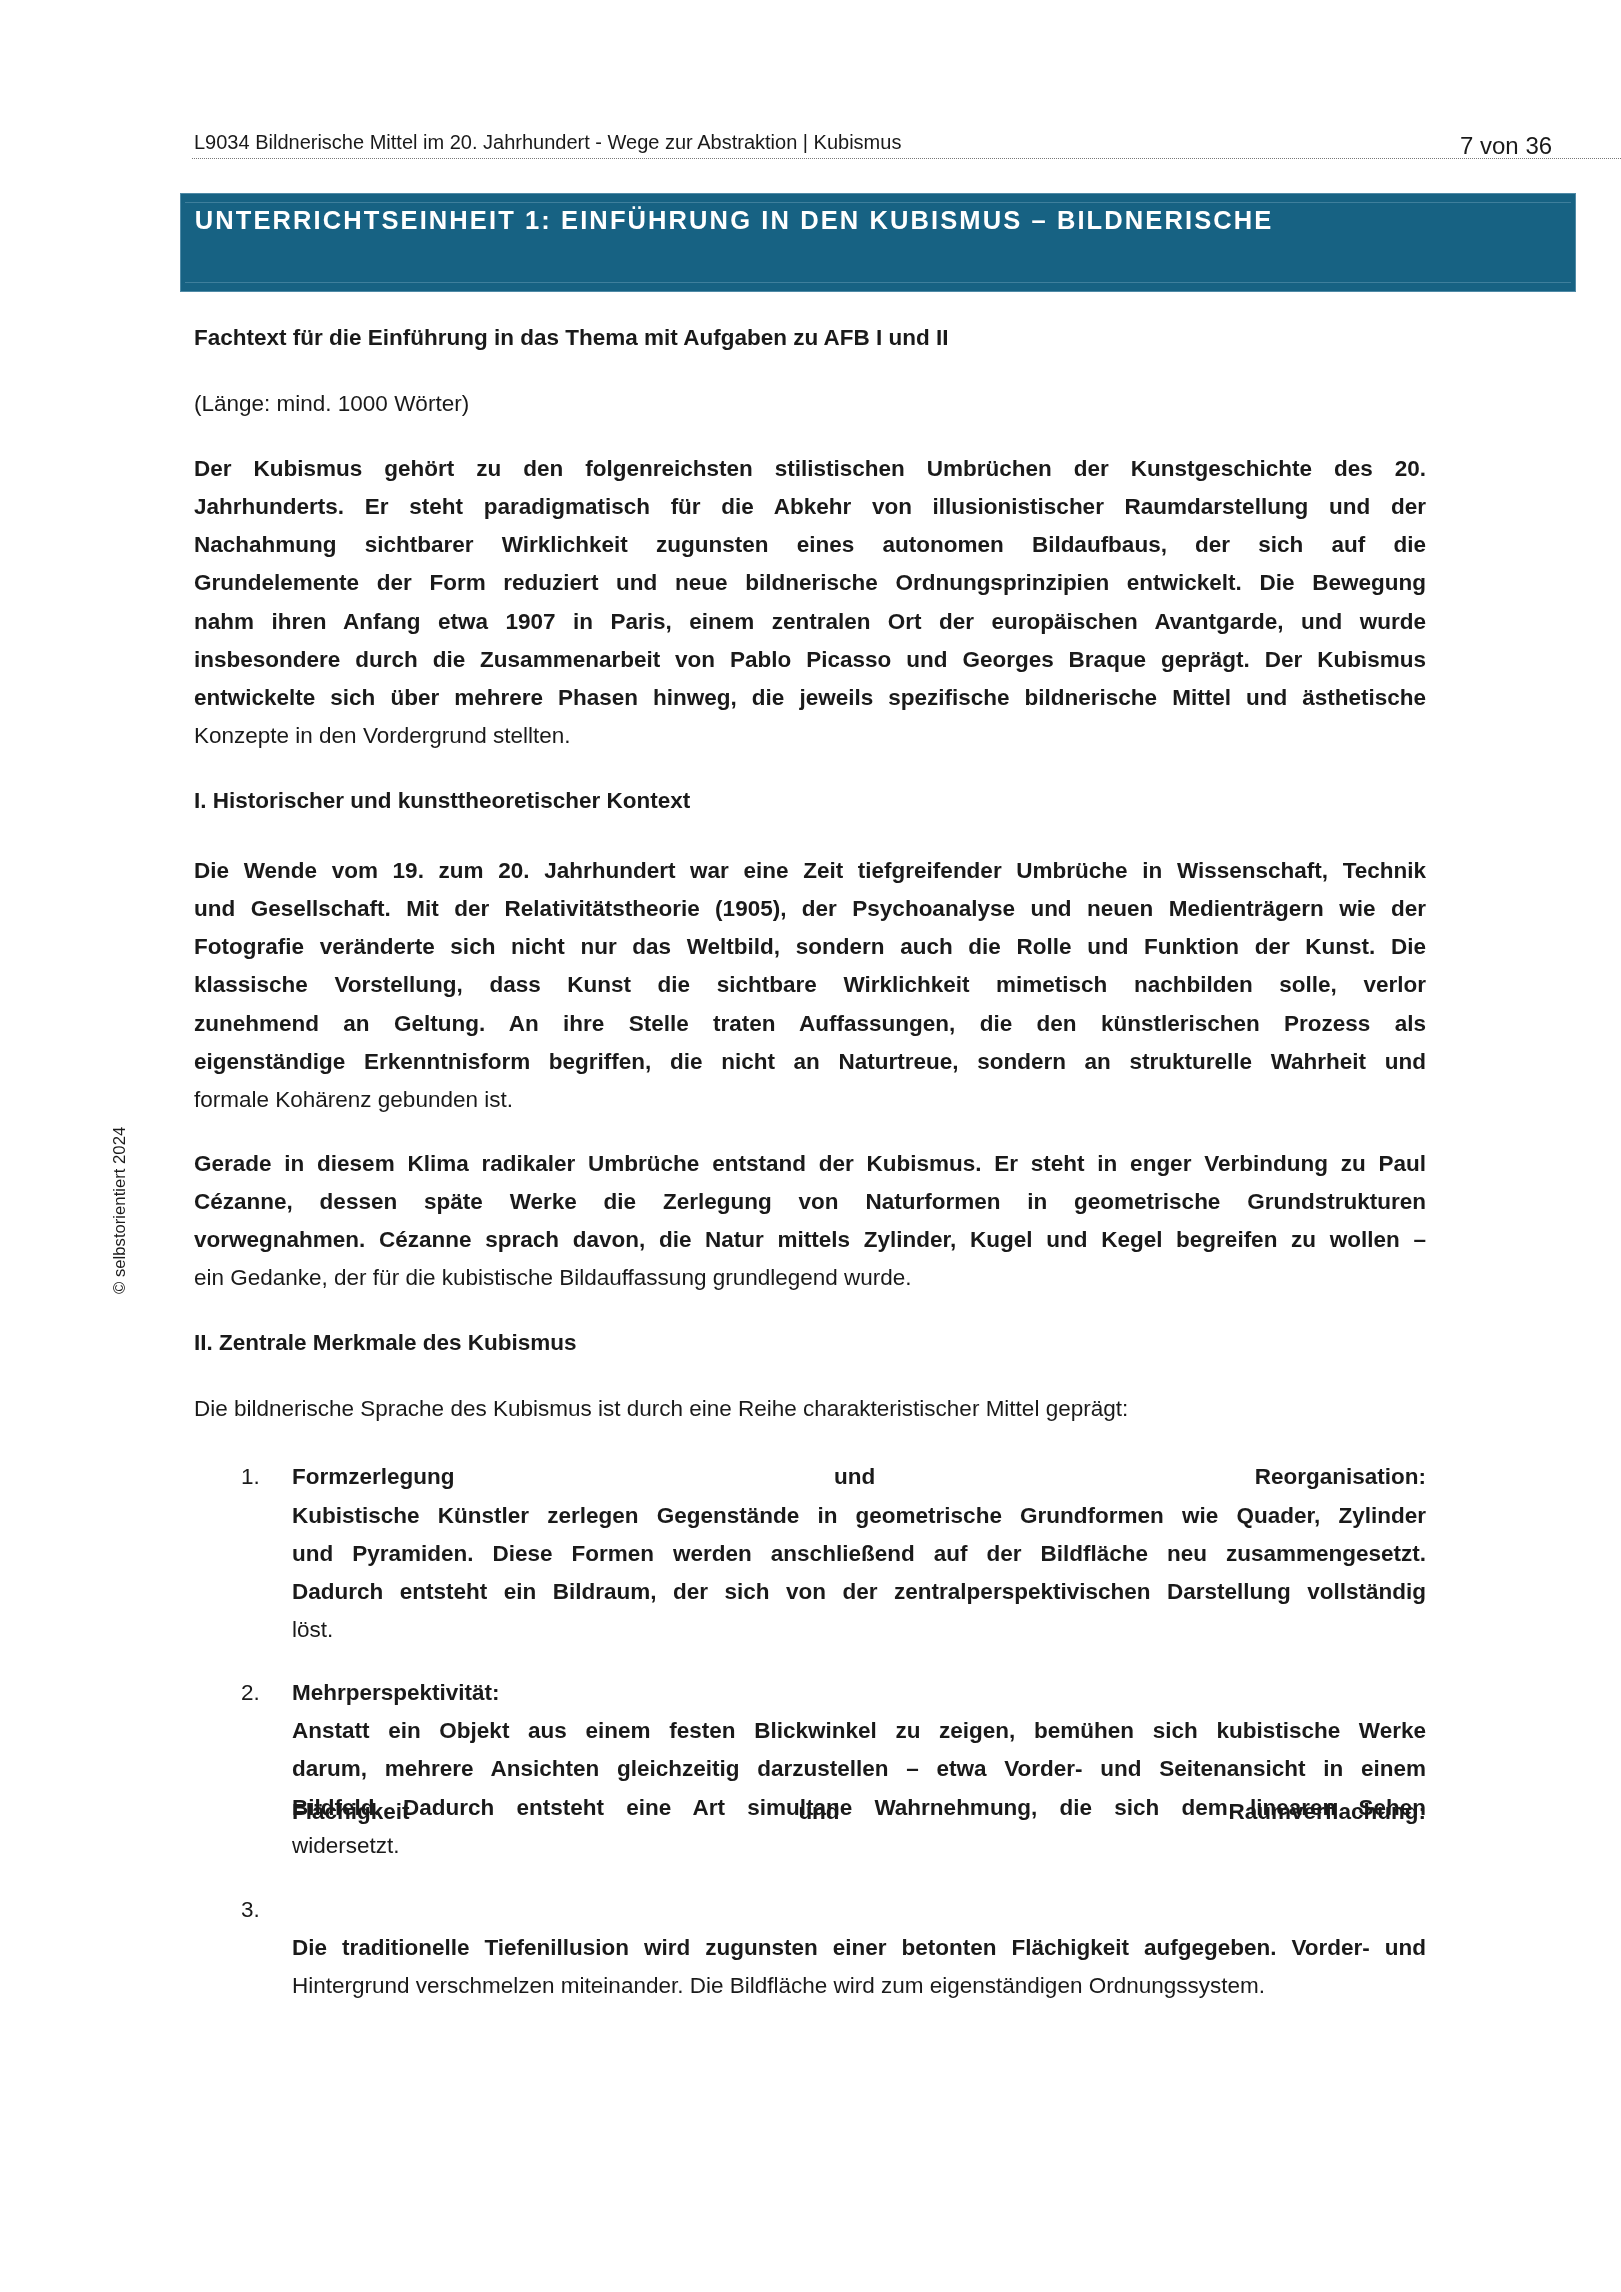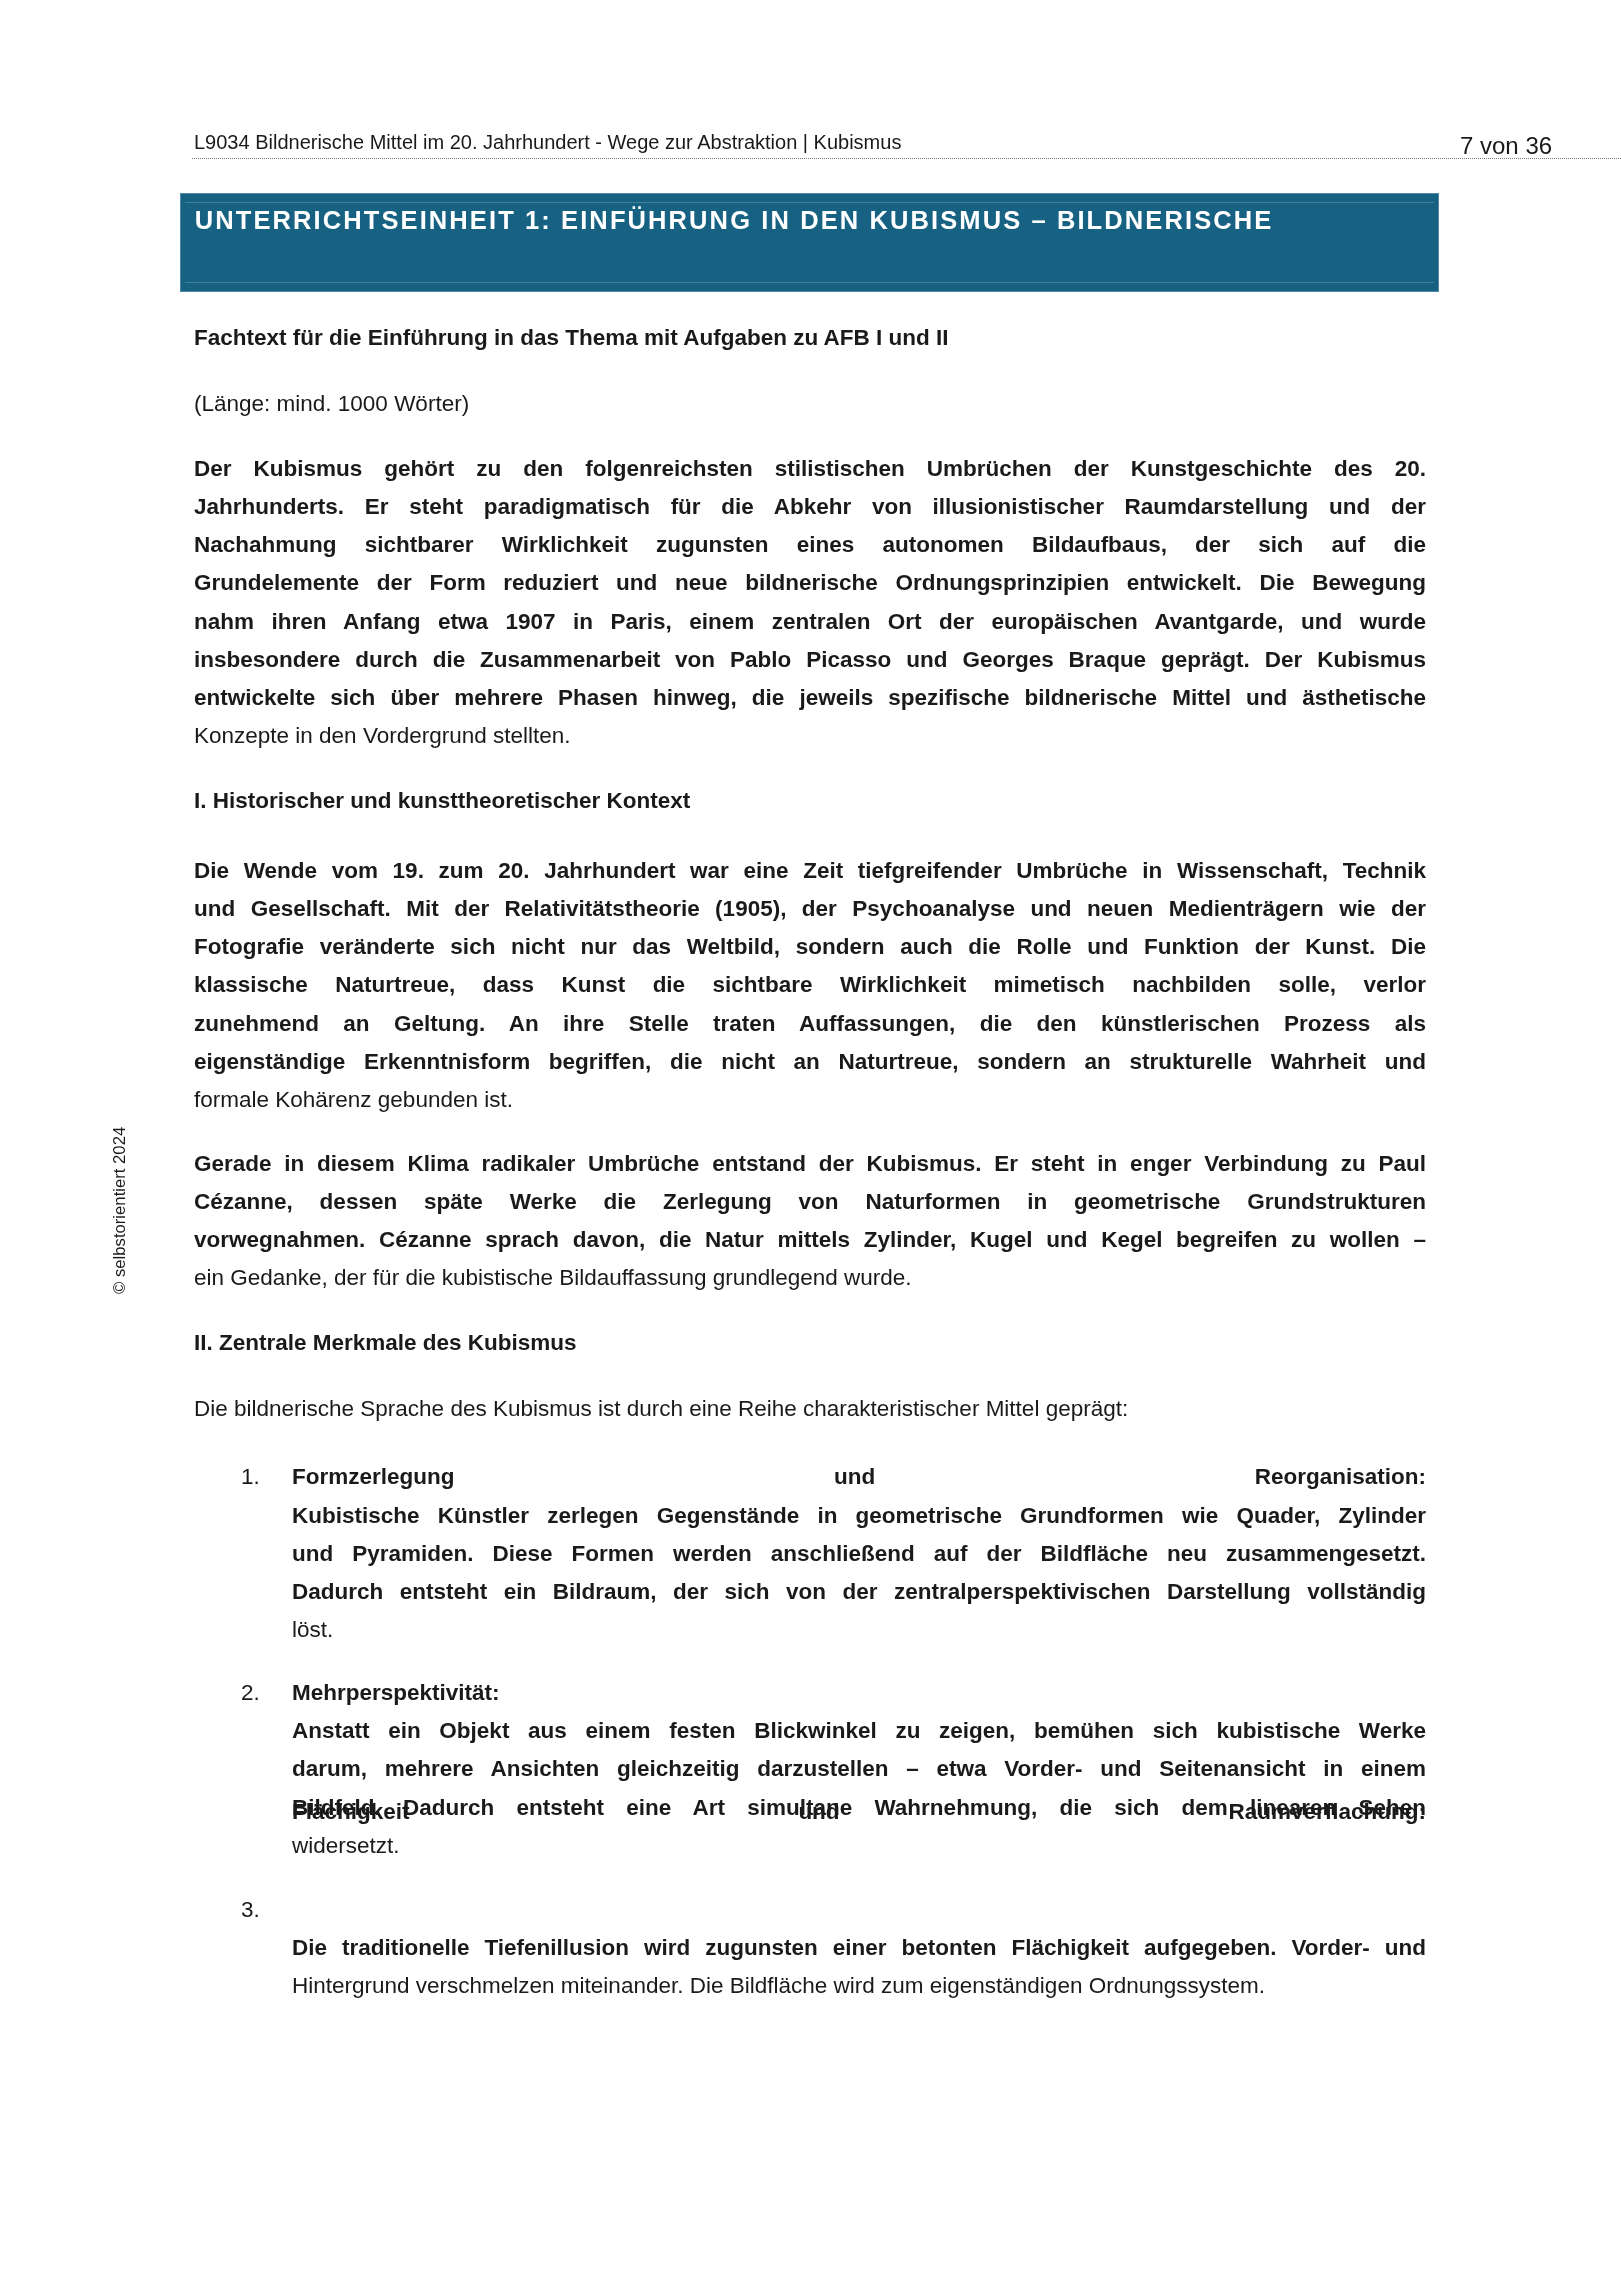--- a/index.html
+++ b/index.html
@@ -1,21 +1,21 @@
 <!DOCTYPE html>
 <html><head>
 <meta charset="utf-8">
 <style>
   html, body { margin: 0; padding: 0; background: #ffffff; }
   body { width: 1621px; height: 2293px; position: relative; overflow: hidden; color: #1a1a1a; font-family: "Liberation Sans", sans-serif; }
   .abs { position: absolute; }
   .running-header { left: 194px; top: 131px; font-size: 20px; color: #1a1a1a; white-space: nowrap; }
   .page-num { left: 1460px; top: 132px; font-size: 24px; white-space: nowrap; }
   .dotted { left: 192px; top: 158px; width: 1429px; height: 0; border-top: 1px dotted #777; }
-  .title-box { left: 180px; top: 193px; width: 1259px; height: 99px; background: #176283; box-sizing: border-box; border: 1px solid #4f8aa6; }
+  .title-box { left: 180px; top: 193px; width: 1396px; height: 99px; background: #176283; box-sizing: border-box; border: 1px solid #4f8aa6; }
   .title-box .inner { position: absolute; left: 3.9px; right: 3.9px; top: 7.8px; bottom: 7.8px; border-top: 1px solid #3f7f9c; border-bottom: 1px solid #3f7f9c; }
   .title-line { position: absolute; left: 13.7px; color: #ffffff; font-weight: bold; font-size: 25.5px; letter-spacing: 2.1px; white-space: nowrap; }
   .line { position: absolute; left: 194px; width: 1232px; font-size: 22.5px; line-height: 29px; white-space: nowrap; }
   .line.j { text-align: justify; text-align-last: justify; white-space: normal; font-weight: bold; }
   .line.ind { left: 292px; width: 1134px; }
   .bold { font-weight: bold; }
   .ital { }
   .num { position: absolute; left: 241px; font-size: 22.5px; line-height: 29px; }
   .copyright { left: 110px; top: 1294px; transform-origin: 0 0; transform: rotate(-90deg); font-size: 16.7px; white-space: nowrap; }
 </style>
@@ -44,21 +44,21 @@
   <div class="line j" style="top:683px;">entwickelte sich über mehrere Phasen hinweg, die jeweils spezifische bildnerische Mittel und ästhetische</div>
   <div class="line" style="top:721px;">Konzepte in den Vordergrund stellten.</div>
 </div>
 
 <div class="line bold" style="top:786px;">I. Historischer und kunsttheoretischer Kontext</div>
 
 <div>
   <div class="line j" style="top:856px;">Die Wende vom 19. zum 20. Jahrhundert war eine Zeit tiefgreifender Umbrüche in Wissenschaft, Technik</div>
   <div class="line j" style="top:894px;">und Gesellschaft. Mit der Relativitätstheorie (1905), der Psychoanalyse und neuen Medienträgern wie der</div>
   <div class="line j" style="top:932px;">Fotografie veränderte sich nicht nur das Weltbild, sondern auch die Rolle und Funktion der Kunst. Die</div>
-  <div class="line j" style="top:970px;">klassische Naturtreue, dass Kunst die sichtbare Wirklichkeit mimetisch nachbilden solle, verlor</div>
+  <div class="line j" style="top:970px;">klassische Vorstellung, dass Kunst die sichtbare Wirklichkeit mimetisch nachbilden solle, verlor</div>
   <div class="line j" style="top:1009px;">zunehmend an Geltung. An ihre Stelle traten Auffassungen, die den künstlerischen Prozess als</div>
   <div class="line j" style="top:1047px;">eigenständige Erkenntnisform begriffen, die nicht an Naturtreue, sondern an strukturelle Wahrheit und</div>
   <div class="line" style="top:1085px;">formale Kohärenz gebunden ist.</div>
 </div>
 
 <div>
   <div class="line j" style="top:1149px;">Gerade in diesem Klima radikaler Umbrüche entstand der Kubismus. Er steht in enger Verbindung zu Paul</div>
   <div class="line j" style="top:1187px;">Cézanne, dessen späte Werke die Zerlegung von Naturformen in geometrische Grundstrukturen</div>
   <div class="line j" style="top:1225px;">vorwegnahmen. Cézanne sprach davon, die Natur mittels Zylinder, Kugel und Kegel begreifen zu wollen –</div>
   <div class="line" style="top:1263px;">ein Gedanke, der für die kubistische Bildauffassung grundlegend wurde.</div>

